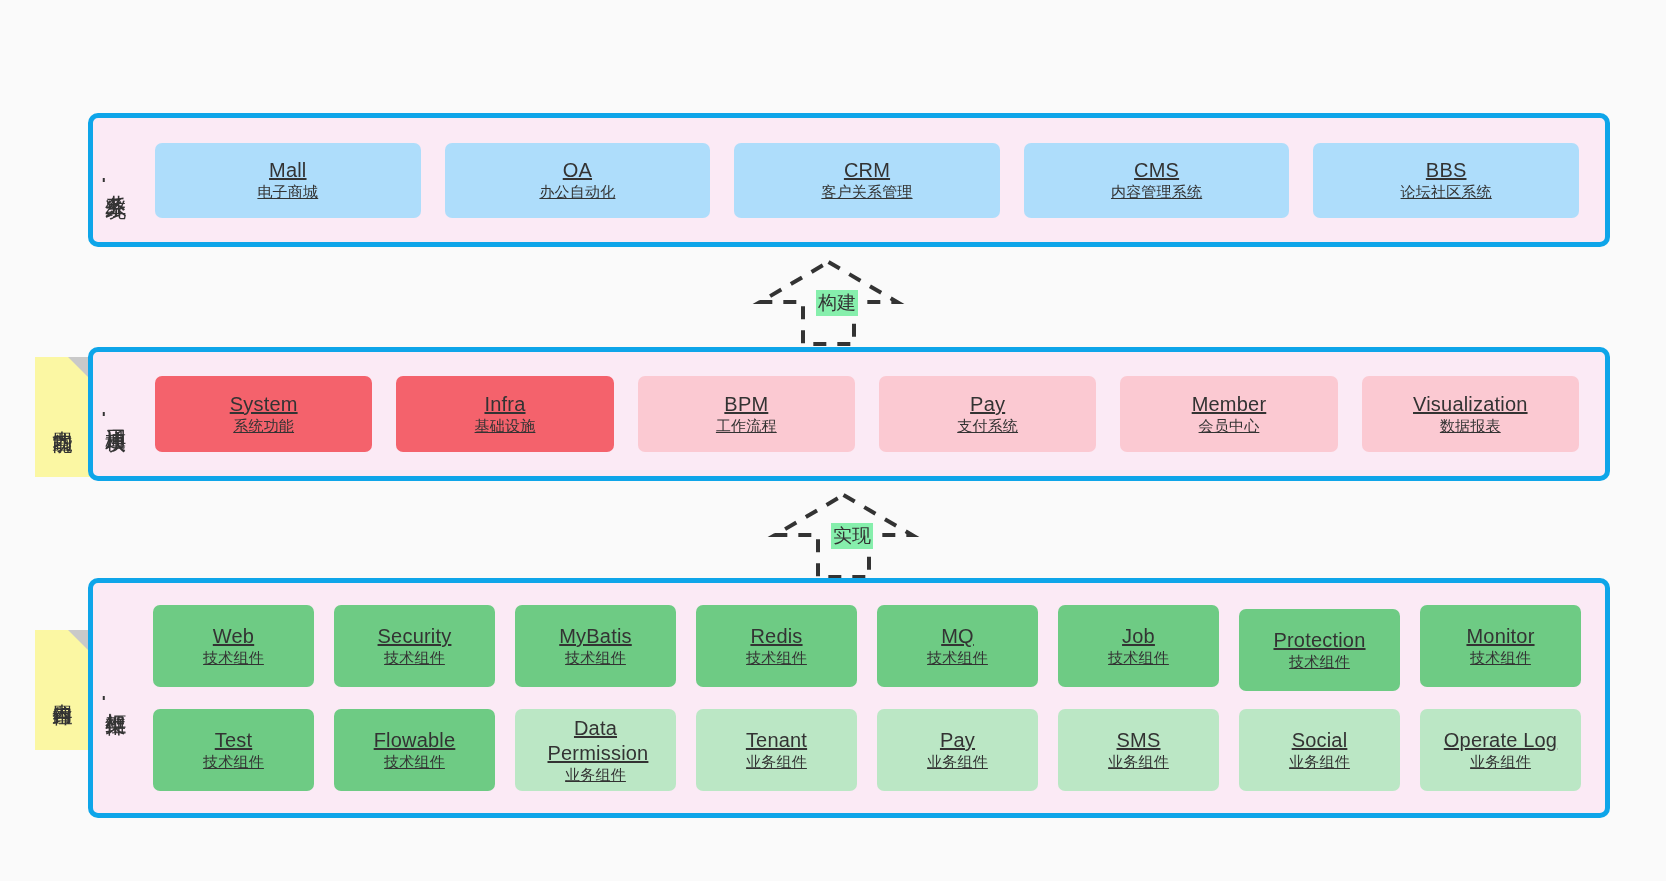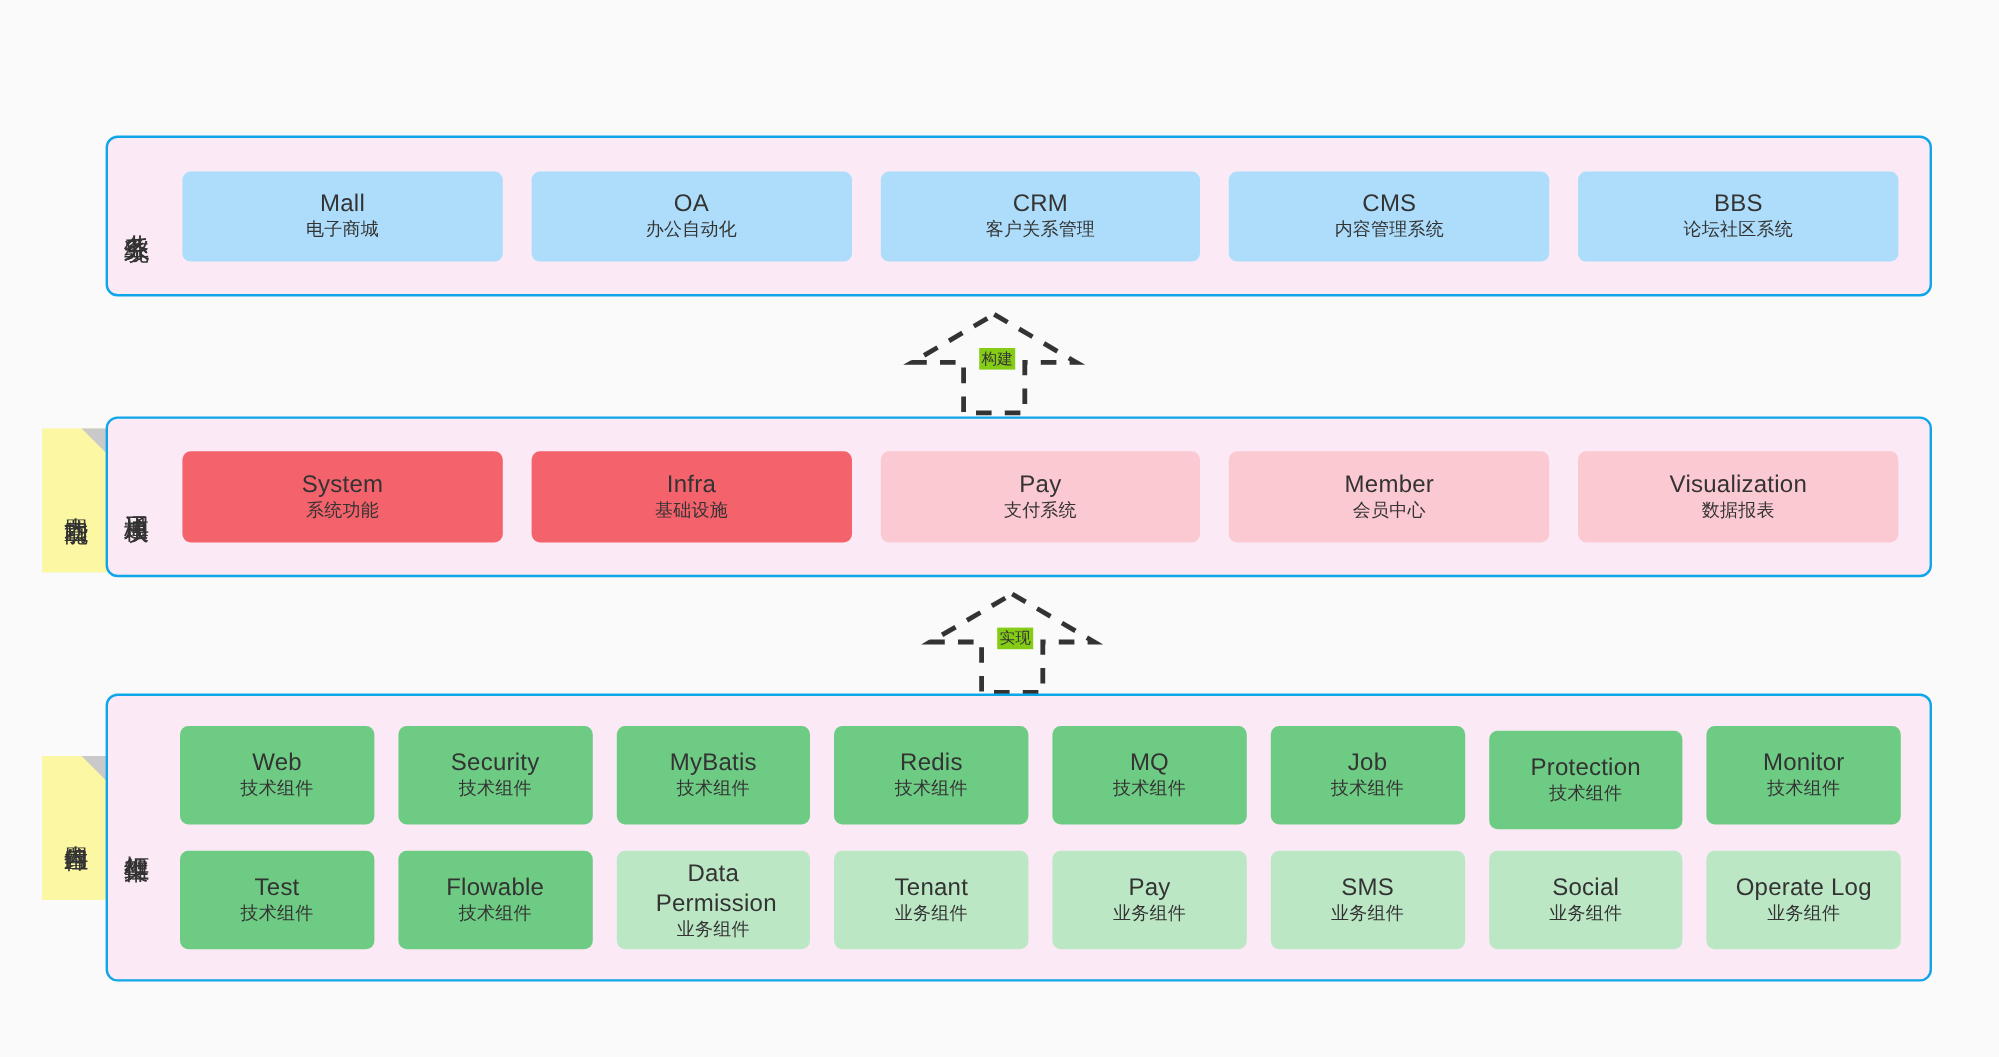--- a/index.html
+++ b/index.html
@@ -18,25 +18,26 @@
 
   .canvas {
     position: absolute;
     inset: 0;
   }
 
   
   .band {
     position: absolute;
     background: #fbeaf5;
-    border: 2px solid #0ea5e9;
+    border: 5px solid #0ea5e9;
     border-radius: 10px;
     box-sizing: border-box;
     display: flex;
     align-items: stretch;
+    text-decoration: underline;
   }
 
   .band-label {
     flex: 0 0 auto;
     width: 46px;
     display: flex;
     align-items: center;
     justify-content: center;
     font-size: 21px;
     line-height: 1.12;
@@ -128,23 +129,23 @@
   
   .arrow {
     position: absolute;
   }
   .arrow svg {
     display: block;
     overflow: visible;
   }
   .arrow-label {
     position: absolute;
-    font-size: 13px;
-    color: #333333;
-    background: #84cc16;
+    font-size: 19px;
+    color: #333333;
+    background: #86efac;
     padding: 0 2px;
     white-space: nowrap;
   }
 </style>
 </head>
 <body>
 
 <div class="canvas">
 
   <div class="band" style="left:88px; top:113px; width:1522px; height:134px;">
@@ -190,20 +191,24 @@
     <div class="band-items">
       <div class="card red" style="height:76px;">
         <span class="t1">System</span>
         <span class="t2">系统功能</span>
       </div>
       <div class="card red" style="height:76px;">
         <span class="t1">Infra</span>
         <span class="t2">基础设施</span>
       </div>
       <div class="card pink" style="height:76px;">
+        <span class="t1">BPM</span>
+        <span class="t2">工作流程</span>
+      </div>
+      <div class="card pink" style="height:76px;">
         <span class="t1">Pay</span>
         <span class="t2">支付系统</span>
       </div>
       <div class="card pink" style="height:76px;">
         <span class="t1">Member</span>
         <span class="t2">会员中心</span>
       </div>
       <div class="card pink" style="height:76px;">
         <span class="t1">Visualization</span>
         <span class="t2">数据报表</span>

